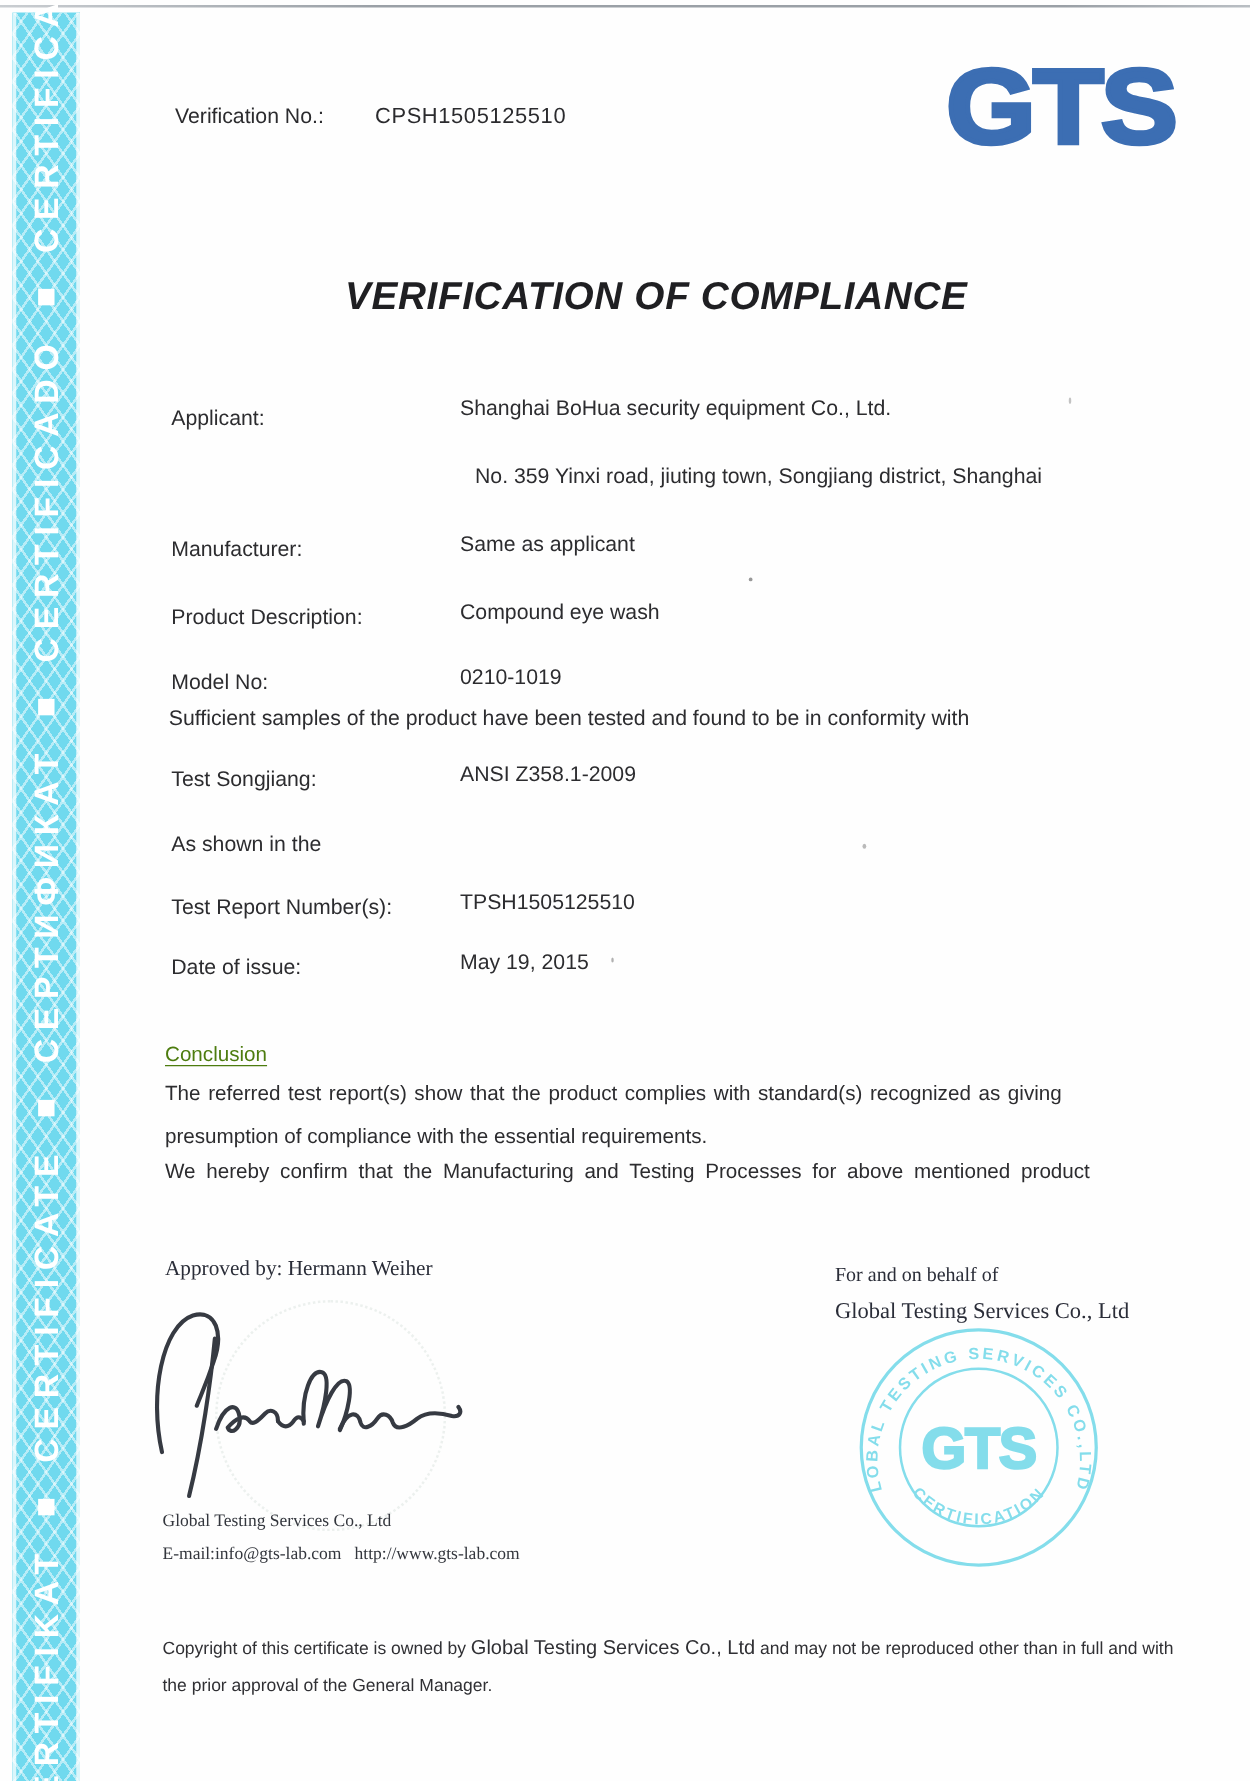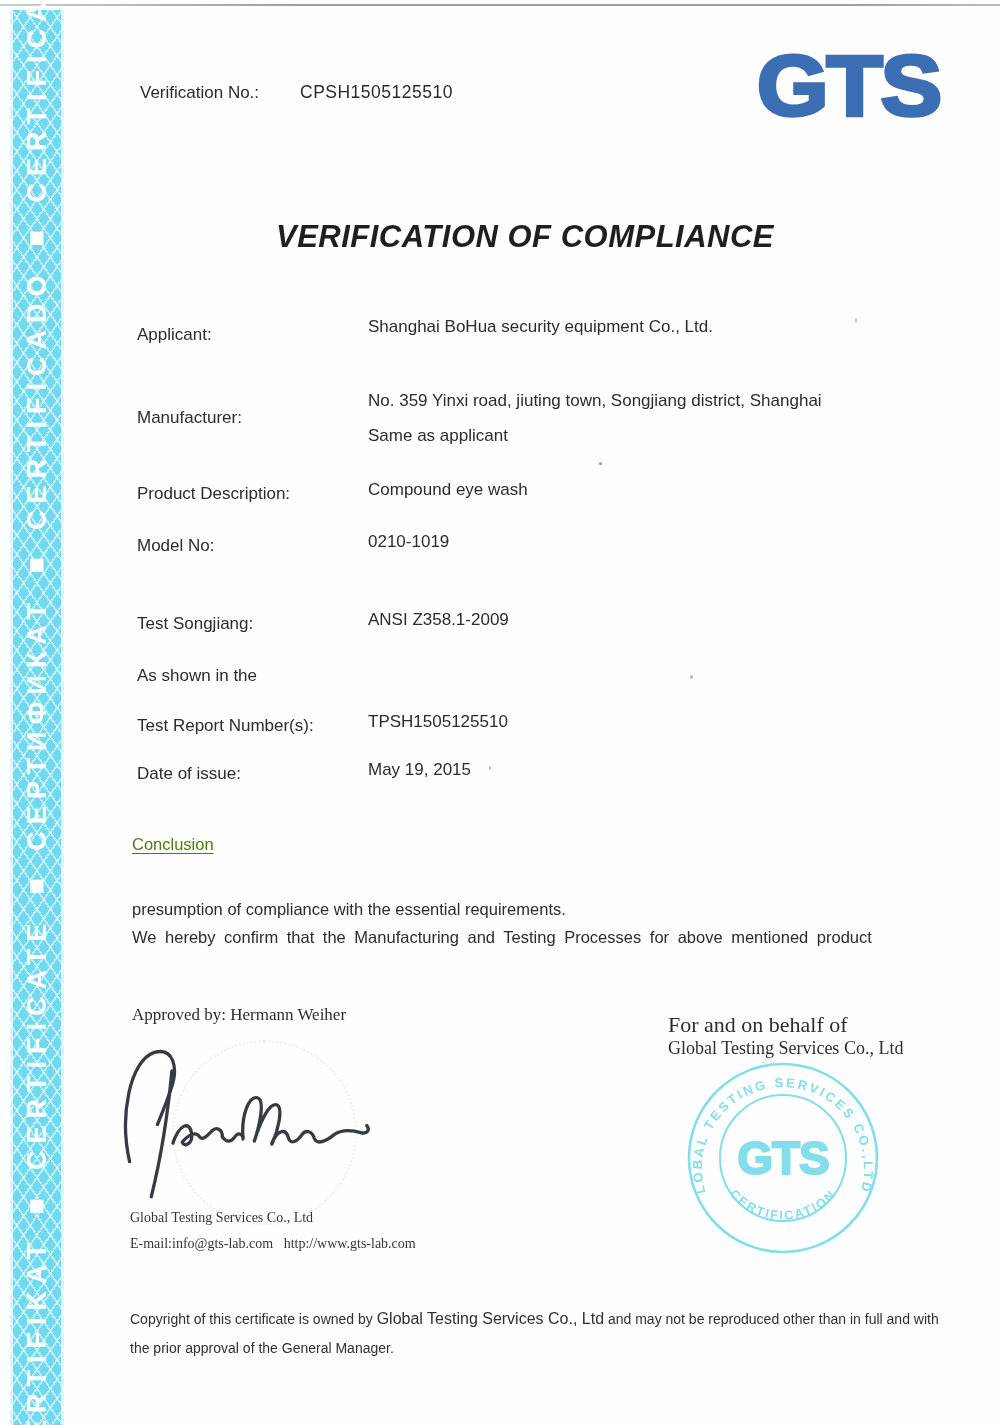--- a/index.html
+++ b/index.html
@@ -82,21 +82,21 @@
     left: 132px; top: 835px;
     font-size: 16.5px; color: #4d7c0f;
     text-decoration: underline;
     text-underline-offset: 3px;
   }
   .conclusion-line { left: 132px; width: 790px; font-size: 16.5px; color: #2c2c2f; }
 
   .serif { font-family: "Liberation Serif", serif; }
 
   .approved-by { left: 132px; top: 1005px; font-size: 17px; color: #2a2d38; }
-  .behalf-1 { left: 668px; top: 1012px; font-size: 22px; color: #2a2d38; }
+  .behalf-1 { left: 668px; top: 1012px; font-size: 16px; color: #2a2d38; }
   .behalf-2 { left: 668px; top: 1038px; font-size: 18px; color: #2a2d38; }
 
   .ghost-ring {
     left: 172px; top: 1040px;
     width: 185px; height: 185px;
     border: 2px dotted rgba(175,195,185,0.45);
     border-radius: 50%;
     opacity: 0.5;
   }
 
@@ -120,44 +120,46 @@
 
   <div class="abs verif-label">Verification No.:</div>
   <div class="abs verif-value">CPSH1505125510</div>
 
   <div class="abs gts-logo">GTS</div>
 
   <div class="abs cert-title">VERIFICATION OF COMPLIANCE</div>
 
   <div class="abs field-label" style="left:137px; top:325px;">Applicant:</div>
   <div class="abs field-value" style="left:368px; top:317px;">Shanghai BoHua security equipment Co., Ltd.</div>
-  <div class="abs field-value" style="left:368px; top:371px;margin-top:20px;">No. 359 Yinxi road, jiuting town, Songjiang district, Shanghai</div>
-
-  <div class="abs field-label" style="left:137px; top:408px;">Manufacturer:</div>
+  <div class="abs field-value" style="left:380px; top:371px;">No. 359 Yinxi road, jiuting town, Songjiang district, Shanghai</div>
+
+  <div class="abs field-label" style="left:137px; top:430px;">Manufacturer:</div>
   <div class="abs field-value" style="left:368px; top:426px;">Same as applicant</div>
 
   <div class="abs field-label" style="left:137px; top:484px;">Product Description:</div>
   <div class="abs field-value" style="left:368px; top:480px;">Compound eye wash</div>
 
   <div class="abs field-label" style="left:137px; top:536px;">Model No:</div>
   <div class="abs field-value" style="left:368px; top:532px;">0210-1019</div>
 
+  <div class="abs statement" style="left:135px; top:565px;">Sufficient samples of the product have been tested and found to be in conformity with</div>
 
   <div class="abs field-label" style="left:137px; top:614px;">Test Songjiang:</div>
   <div class="abs field-value" style="left:368px; top:610px;">ANSI Z358.1-2009</div>
 
   <div class="abs statement" style="left:137px; top:666px;">As shown in the</div>
 
   <div class="abs field-label" style="left:137px; top:716px;">Test Report Number(s):</div>
   <div class="abs field-value" style="left:368px; top:712px;">TPSH1505125510</div>
 
   <div class="abs field-label" style="left:137px; top:764px;">Date of issue:</div>
   <div class="abs field-value" style="left:368px; top:760px;">May 19, 2015</div>
 
   <div class="abs conclusion-heading">Conclusion</div>
+  <div class="abs conclusion-line" style="top:866px; word-spacing:1.5px;">The referred test report(s) show that the product complies with standard(s) recognized as giving</div>
   <div class="abs conclusion-line" style="top:900px;">presumption of compliance with the essential requirements.</div>
   <div class="abs conclusion-line" style="top:928px; word-spacing:4px;">We hereby confirm that the Manufacturing and Testing Processes for above mentioned product</div>
 
   <div class="abs approved-by serif">Approved by: Hermann Weiher</div>
   <div class="abs behalf-1 serif">For and on behalf of</div>
   <div class="abs behalf-2 serif">Global Testing Services Co., Ltd</div>
 
   <div class="abs ghost-ring"></div>
 
   <svg class="abs" style="left:112px; top:1040px;" width="260" height="165" viewBox="0 0 250 160">

